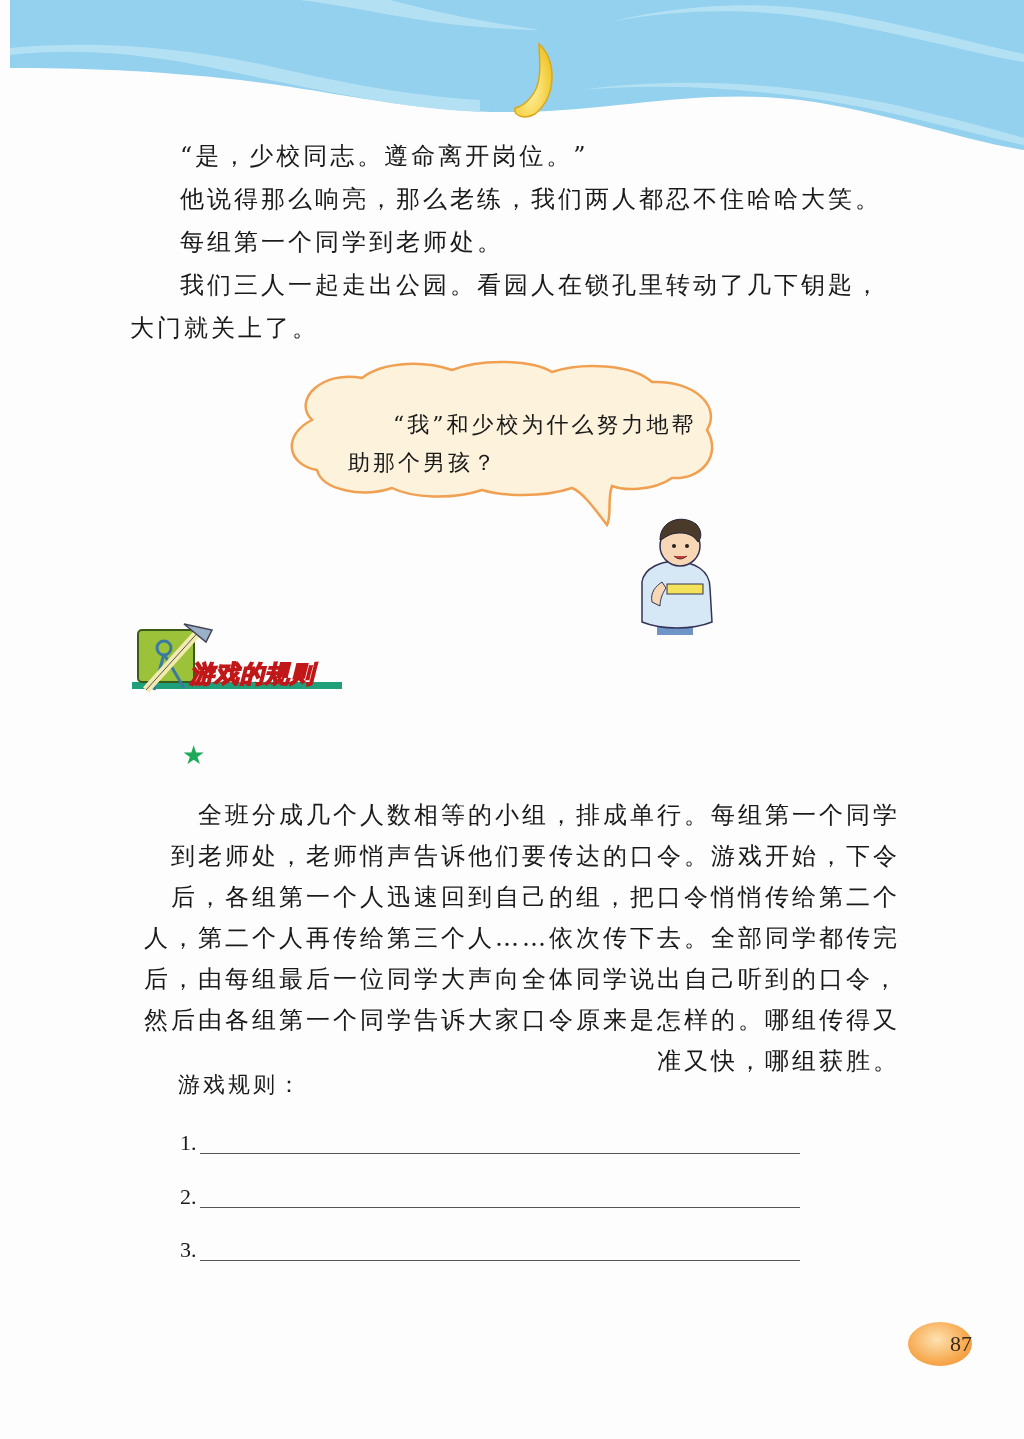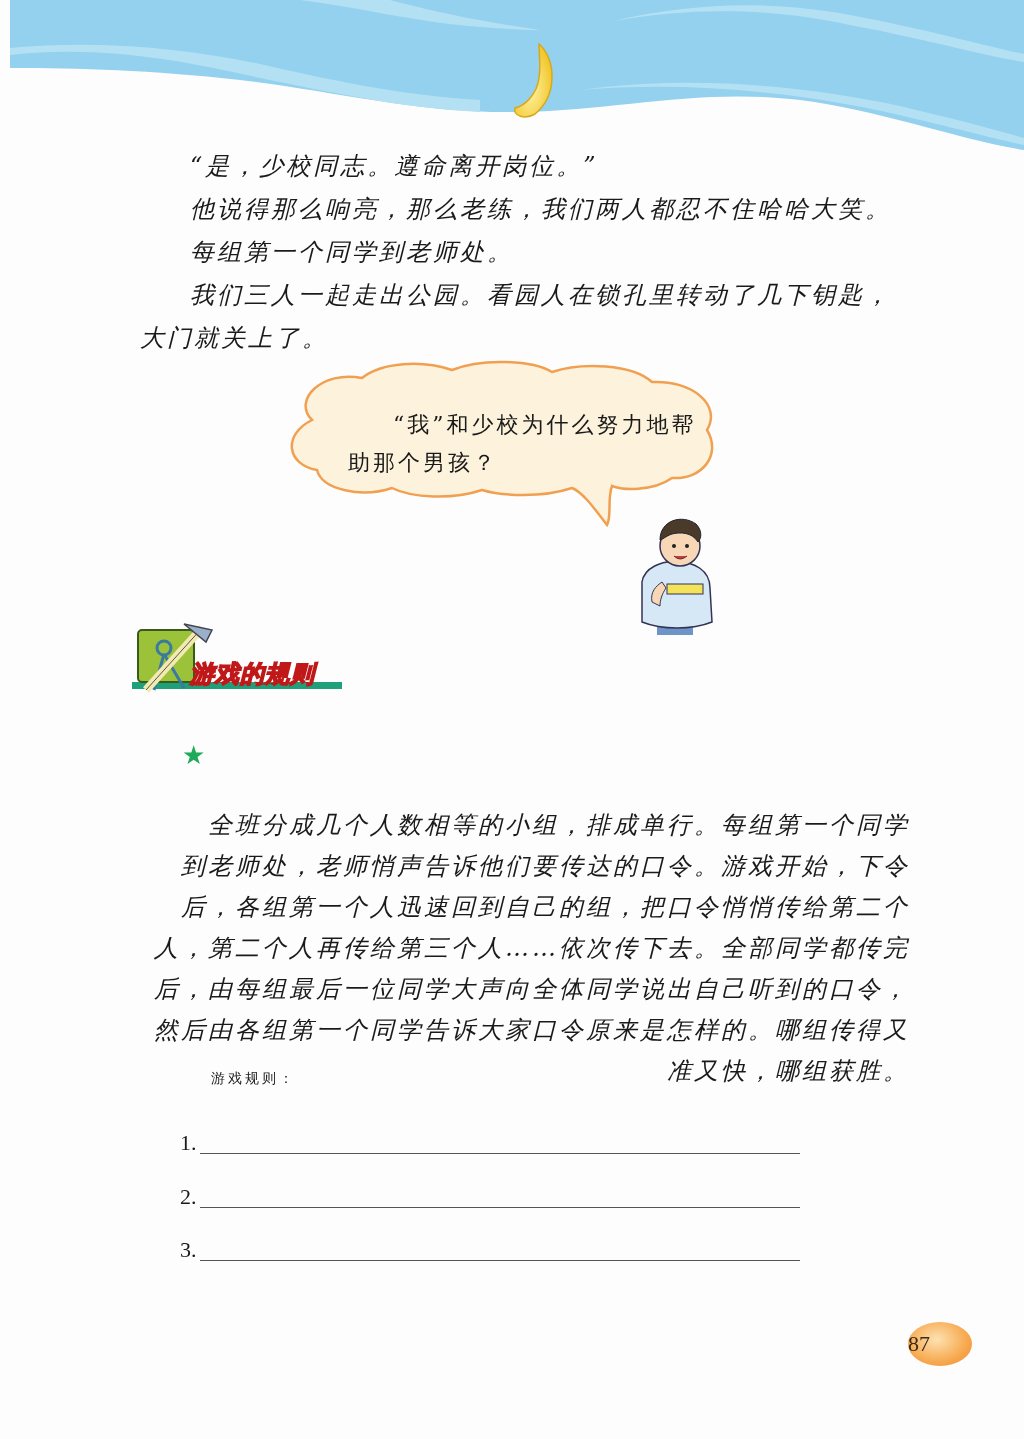--- a/index.html
+++ b/index.html
@@ -7,58 +7,57 @@
     width: 1024px; height: 1439px; position: relative; overflow: hidden;
     background: #fdfdfd;
     font-family: "DejaVu Serif", "Liberation Serif", serif;
     color: #1a1a1a;
   }
   .header-sky { position: absolute; left: 0; top: 0; width: 1024px; height: 150px; }
   .moon { position: absolute; left: 495px; top: 40px; width: 80px; width: 80px; height: 80px; }
   .para {
     position: absolute; left: 130px; width: 770px;
     font-size: 24px; line-height: 43px; letter-spacing: 3px;
-    margin: 10px;
-    font-style: italic;
+    margin: 0;
   }
   .indent { text-indent: 50px; }
   .bubble { position: absolute; left: 282px; top: 360px; width: 440px; height: 170px; }
   .bubble-text {
     position: absolute; left: 332px; top: 390px; width: 350px;
     font-size: 22px; line-height: 38px; letter-spacing: 3px; margin: 16px;
     text-indent: 45px;
   }
   .boy { position: absolute; left: 622px; top: 510px; width: 110px; height: 125px; }
   .section-badge { position: absolute; left: 124px; top: 620px; width: 220px; height: 80px; }
   .task {
     position: absolute; left: 182px; top: 740px; width: 720px;
     font-family: "DejaVu Sans", "Liberation Sans", sans-serif;
     font-size: 23px; font-weight: bold; letter-spacing: 1px;
     display: flex; align-items: center; gap: 14px;
   }
   .star { color: #1faa5a; font-size: 26px; }
   .rules-label {
     position: absolute; left: 178px; top: 1070px;
-    font-size: 14px; letter-spacing: 3px; margin-left: 33px;
+    font-size: 22px; letter-spacing: 3px;
   }
   .rule-line {
     position: absolute; left: 180px; width: 620px; height: 32px;
     display: flex; align-items: flex-end;
     font-family: "Liberation Serif", serif; font-size: 22px;
   }
   .rule-line .num { width: 20px; }
   .rule-line .blank {
     flex: 1; border: none; border-bottom: 1.5px solid #555; background: transparent;
     height: 22px; outline: none; margin-bottom: 2px;
   }
   .page-num {
     position: absolute; left: 908px; top: 1322px; width: 64px; height: 44px;
     border-radius: 50%;
     background: radial-gradient(ellipse at 45% 40%, #fde2b2 0%, #f7a94f 60%, #ee8b2c 100%);
-    display: flex; align-items: center; justify-content: flex-start;
+    display: flex; align-items: center; justify-content: flex-end;
     font-family: "Liberation Serif", serif; font-size: 22px; color: #3a2a1a;
   }
 </style>
 </head>
 <body>
 
 <svg class="header-sky" viewBox="0 0 1024 150" preserveAspectRatio="none">
   <path d="M10,0 H1024 V150 C960,140 880,110 800,100 C700,88 620,110 520,112 C420,114 330,90 240,80 C150,70 80,68 10,68 Z" fill="#93d1ee"></path>
   <path d="M10,55 C100,45 180,60 260,78 C330,92 400,108 480,112 L480,100 C400,95 330,80 260,64 C180,48 100,40 10,48 Z" fill="#b4e0f4"></path>
   <path d="M300,0 C380,10 430,28 540,30 C470,20 420,8 390,0 Z" fill="#b4e0f4"></path>

